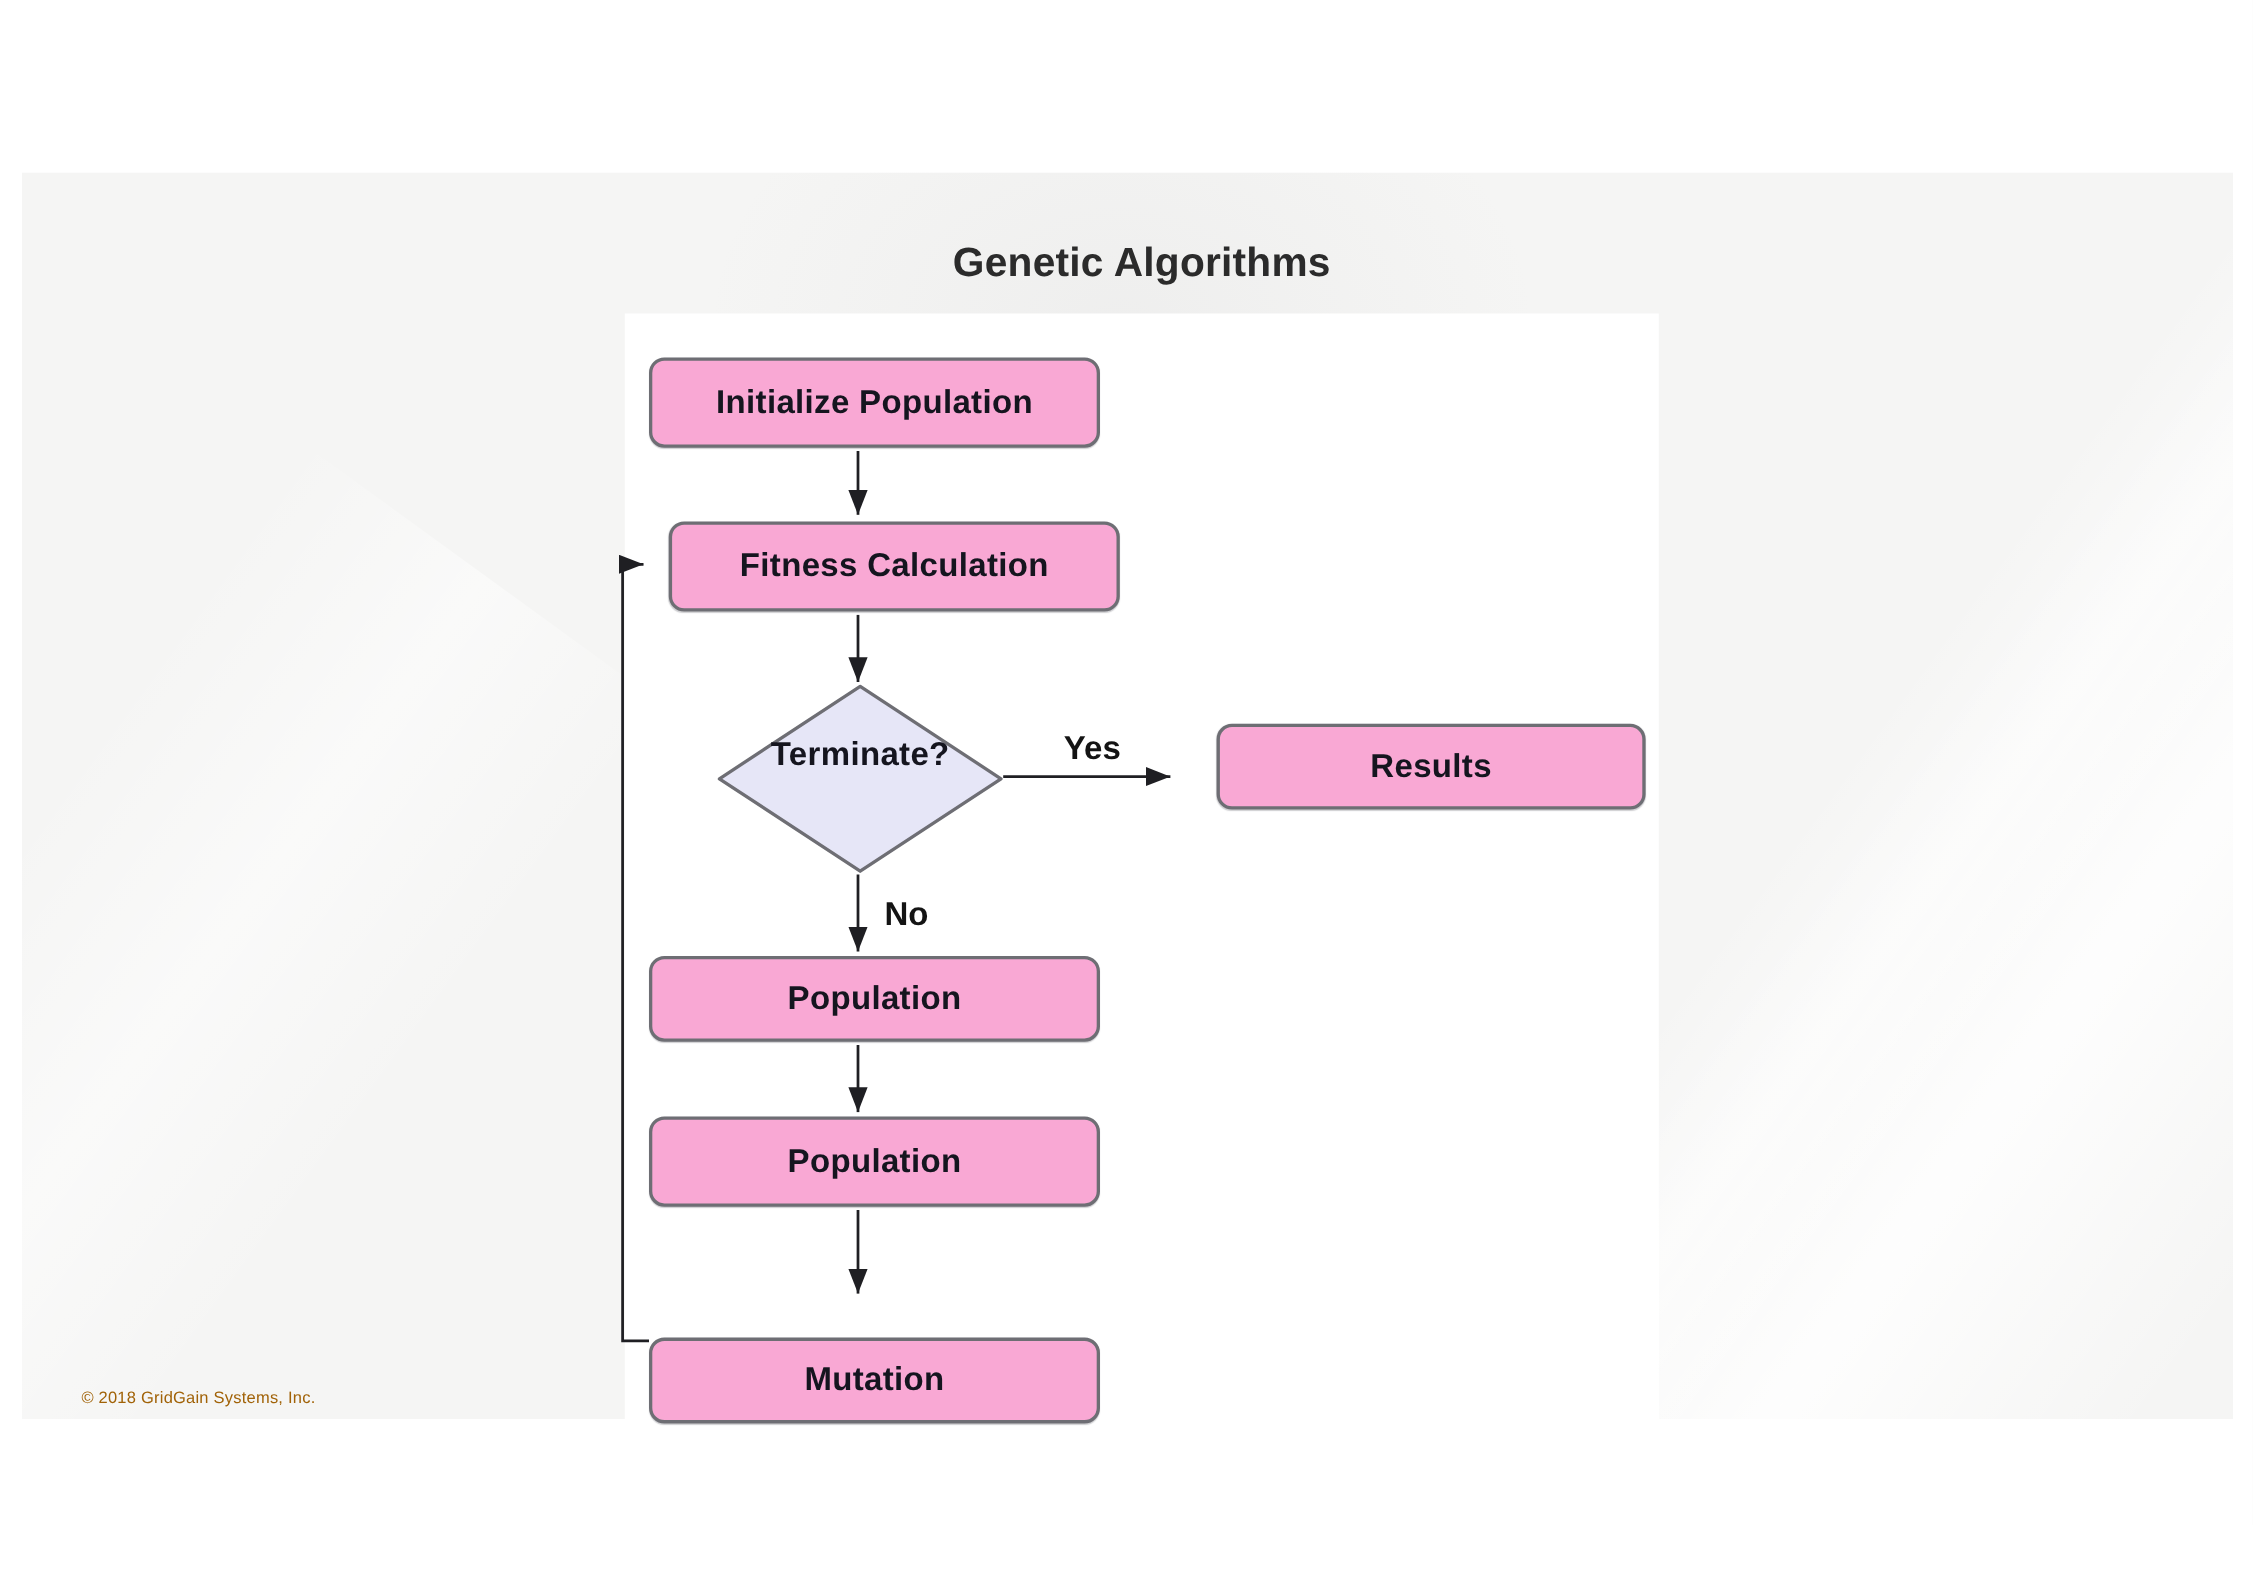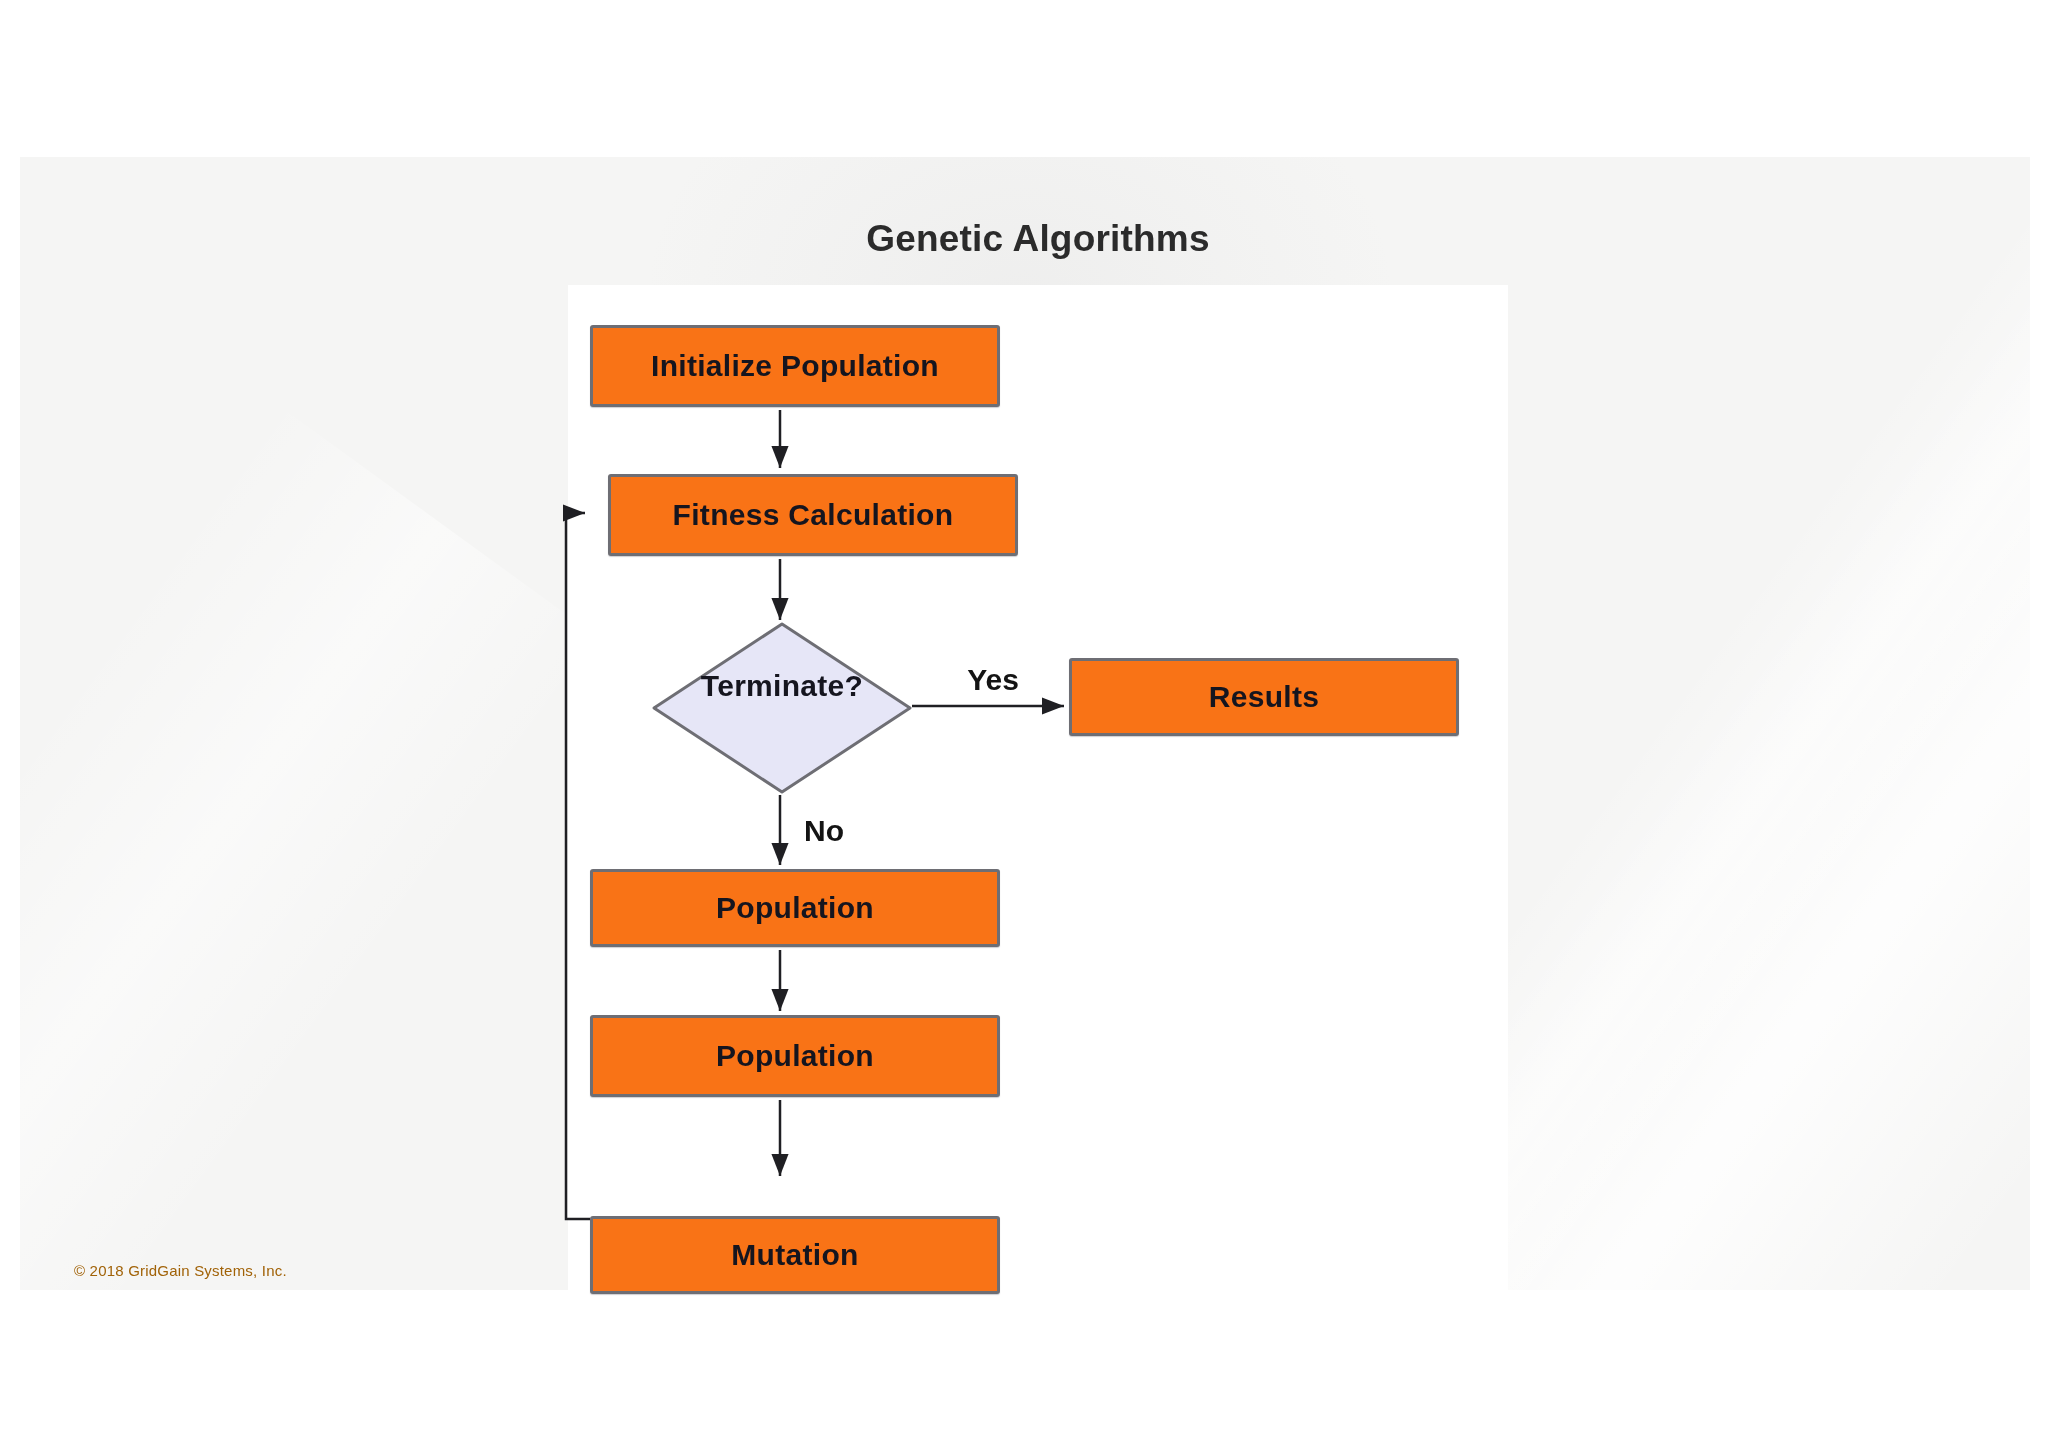--- a/index.html
+++ b/index.html
@@ -83,39 +83,39 @@
     position: absolute;
     left: 0;
     top: 0;
     width: 2048px;
     height: 1449px;
     pointer-events: none;
   }
   .node {
     position: absolute;
     box-sizing: border-box;
-    background: #f97316;
+    background: #f9a8d4;
     border: 3px solid #6e6e74;
-    border-radius: 3px;
+    border-radius: 14px;
     box-shadow: 0 1px 1px rgba(60,60,70,0.25);
     display: flex;
     align-items: center;
     justify-content: center;
     font-size: 30px;
     font-weight: bold;
     color: #15151f;
     letter-spacing: 0.3px;
     white-space: nowrap;
   }
   .node-init      { left: 590px;  top: 325px; width: 410px; height: 82px; }
   .node-fitness   { left: 608px;  top: 474px; width: 410px; height: 82px; }
   .node-selection { left: 590px;  top: 869px; width: 410px; height: 78px; }
   .node-crossover { left: 590px;  top: 1015px; width: 410px; height: 82px; }
   .node-mutation  { left: 590px;  top: 1180px; width: 410px; height: 78px; margin-top: 36px; }
-  .node-results   { left: 1069px; top: 658px; width: 390px; height: 78px; }
+  .node-results   { left: 1106px; top: 658px; width: 390px; height: 78px; }
   .diamond-label {
     position: absolute;
     left: 654px;
     top: 602px;
     width: 256px;
     height: 168px;
     display: flex;
     align-items: center;
     justify-content: center;
     font-size: 30px;

